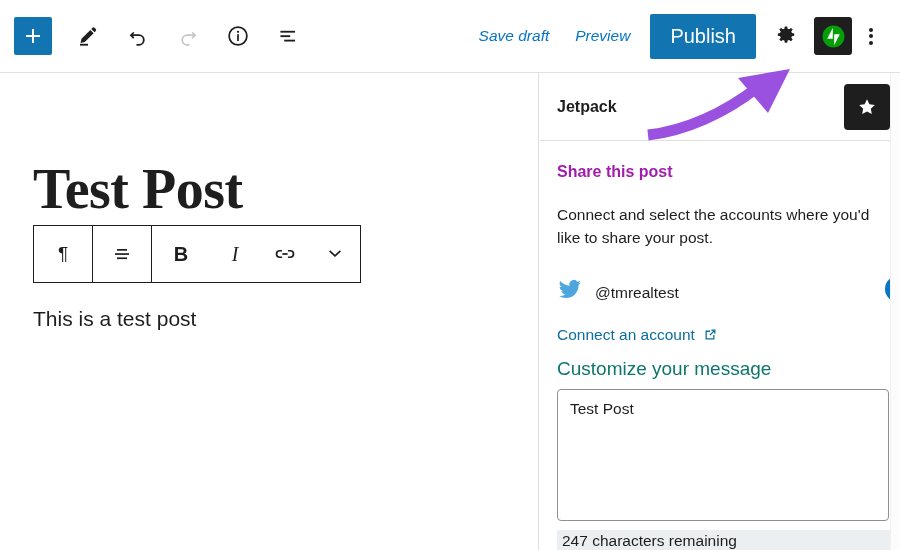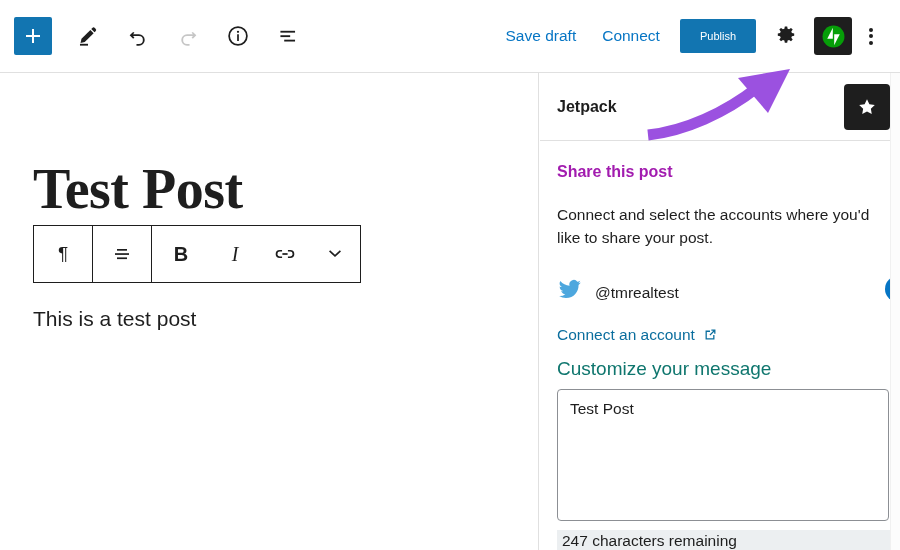--- a/index.html
+++ b/index.html
@@ -30,23 +30,24 @@
   .add-btn {
     width: 38px; height: 38px; background: #1275b1; border-radius: 2px;
     display: flex; align-items: center; justify-content: center;
     cursor: pointer; margin-right: 8px;
   }
 
   .txt-btn {
     color: #0675c4; font-size: 15.5px; background: none; border: none;
     cursor: pointer; padding: 8px 13px; white-space: nowrap;
     font-family: "Liberation Sans", sans-serif;
+    font-style: italic;
   }
   .publish-btn {
-    background: #1275b1; color: #fff; font-size: 11px; border: none;
+    background: #1275b1; color: #fff; font-size: 20px; border: none;
     border-radius: 2px; padding: 11px 20px; cursor: pointer; margin-left: 7px;
     font-family: "Liberation Sans", sans-serif;
   }
   .gear-btn { width: 44px; height: 44px; display:flex; align-items:center; justify-content:center; cursor:pointer; margin-left: 8px;}
   .jp-btn {
     width: 38px; height: 38px; background: #1e1e1e; border-radius: 3px;
     display: flex; align-items: center; justify-content: center; cursor: pointer;
     margin-left: 6px;
   }
   .kebab-btn { width: 38px; height: 44px; display:flex; align-items:center; justify-content:center; cursor:pointer; }
@@ -213,21 +214,21 @@
       <svg width="26" height="26" viewBox="0 0 24 24">
         <rect x="5" y="7.2" width="13.5" height="1.7" fill="#1e1e1e"></rect>
         <rect x="5" y="11.3" width="9" height="1.7" fill="#1e1e1e"></rect>
         <rect x="8.5" y="15.4" width="10" height="1.7" fill="#1e1e1e"></rect>
       </svg>
     </div>
   </div>
 
   <div class="hdr-right">
     <button class="txt-btn">Save draft</button>
-    <button class="txt-btn">Connect</button>
+    <button class="txt-btn">Preview</button>
     <button class="publish-btn">Publish</button>
 
     <div class="gear-btn">
       <svg width="24" height="24" viewBox="0 0 24 24">
         <path d="M12 8.1a3.9 3.9 0 1 0 0 7.8 3.9 3.9 0 0 0 0-7.8zm0 6a2.1 2.1 0 1 1 0-4.2 2.1 2.1 0 0 1 0 4.2z" fill="#1e1e1e"></path>
         <path d="M13.2 2.4h-2.4l-.4 2.3-1.5.6-1.9-1.4-1.7 1.7 1.4 1.9-.6 1.5-2.3.4v2.4l2.3.4.6 1.5-1.4 1.9 1.7 1.7 1.9-1.4 1.5.6.4 2.3h2.4l.4-2.3 1.5-.6 1.9 1.4 1.7-1.7-1.4-1.9.6-1.5 2.3-.4v-2.4l-2.3-.4-.6-1.5 1.4-1.9-1.7-1.7-1.9 1.4-1.5-.6z" fill="#1e1e1e"></path>
       </svg>
     </div>
 
     <div class="jp-btn">

